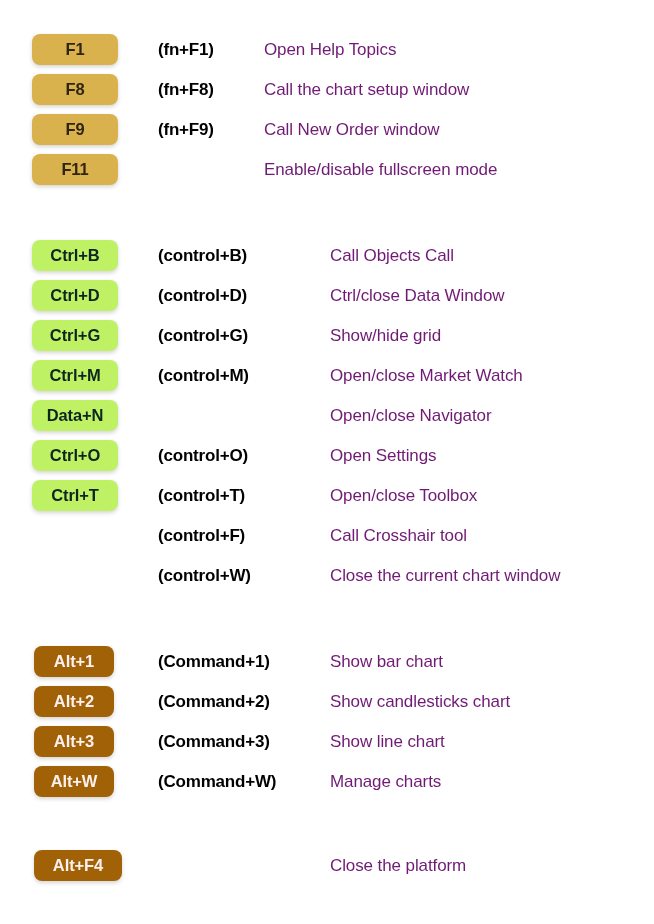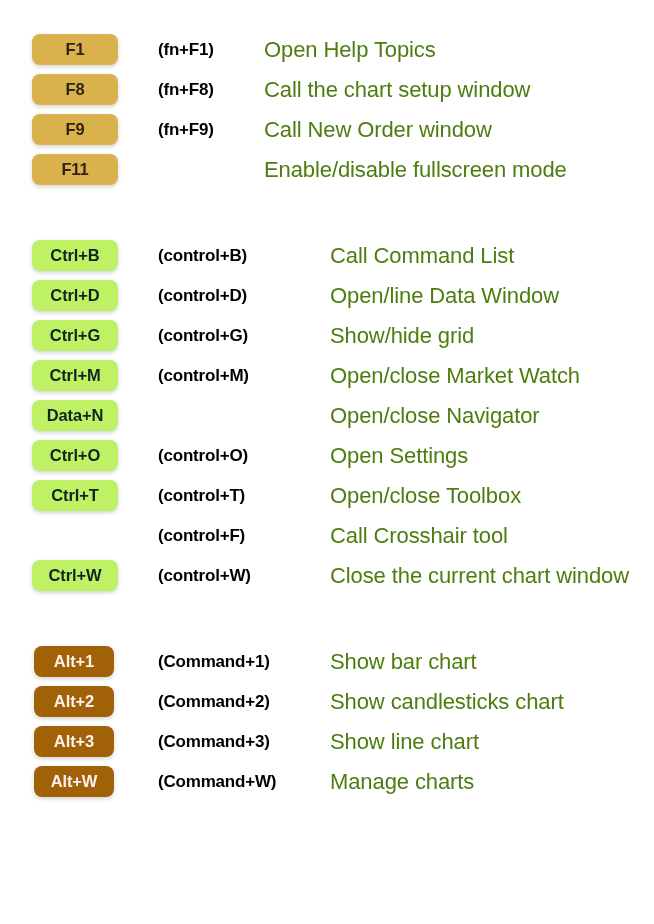--- a/index.html
+++ b/index.html
@@ -88,23 +88,23 @@
     white-space: nowrap;
   }
 
   
   .desc {
     position: absolute;
     top: 0;
     height: 40px;
     display: flex;
     align-items: center;
-    font-size: 22px;
+    font-size: 17px;
     font-weight: 400;
-    color: #4d7c0f;
+    color: #701a75;
     letter-spacing: -0.1px;
     white-space: nowrap;
   }
   .desc.col-near { left: 264px; }
   .desc.col-far  { left: 330px; }
 </style>
 </head>
 <body>
 
 <div class="sheet">
@@ -126,26 +126,26 @@
       </div>
       <div class="row">
         <div class="key gold">F11</div>
         <div class="desc col-near">Enable/disable fullscreen mode</div>
       </div>
     </div>
     <div class="section gap-large">
       <div class="row">
         <div class="key green">Ctrl+B</div>
         <div class="alt">(control+B)</div>
-        <div class="desc col-far">Call Command List</div>
+        <div class="desc col-far">Call Objects Call</div>
       </div>
       <div class="row">
         <div class="key green">Ctrl+D</div>
         <div class="alt">(control+D)</div>
-        <div class="desc col-far">Open/line Data Window</div>
+        <div class="desc col-far">Ctrl/close Data Window</div>
       </div>
       <div class="row">
         <div class="key green">Ctrl+G</div>
         <div class="alt">(control+G)</div>
         <div class="desc col-far">Show/hide grid</div>
       </div>
       <div class="row">
         <div class="key green">Ctrl+M</div>
         <div class="alt">(control+M)</div>
         <div class="desc col-far">Open/close Market Watch</div>
@@ -162,21 +162,20 @@
       <div class="row">
         <div class="key green">Ctrl+T</div>
         <div class="alt">(control+T)</div>
         <div class="desc col-far">Open/close Toolbox</div>
       </div>
       <div class="row">
         <div class="alt">(control+F)</div>
         <div class="desc col-far">Call Crosshair tool</div>
       </div>
       <div class="row">
-        <div class="key green">Ctrl+W</div>
         <div class="alt">(control+W)</div>
         <div class="desc col-far">Close the current chart window</div>
       </div>
     </div>
     <div class="section gap-large">
       <div class="row">
         <div class="key red">Alt+1</div>
         <div class="alt">(Command+1)</div>
         <div class="desc col-far">Show bar chart</div>
       </div>
@@ -189,13 +188,19 @@
         <div class="key red">Alt+3</div>
         <div class="alt">(Command+3)</div>
         <div class="desc col-far">Show line chart</div>
       </div>
       <div class="row">
         <div class="key red">Alt+W</div>
         <div class="alt">(Command+W)</div>
         <div class="desc col-far">Manage charts</div>
       </div>
     </div>
+    <div class="section gap-xl">
+      <div class="row">
+        <div class="key red wide">Alt+F4</div>
+        <div class="desc col-far">Close the platform</div>
+      </div>
+    </div>
   </div>
 
 </body></html>

